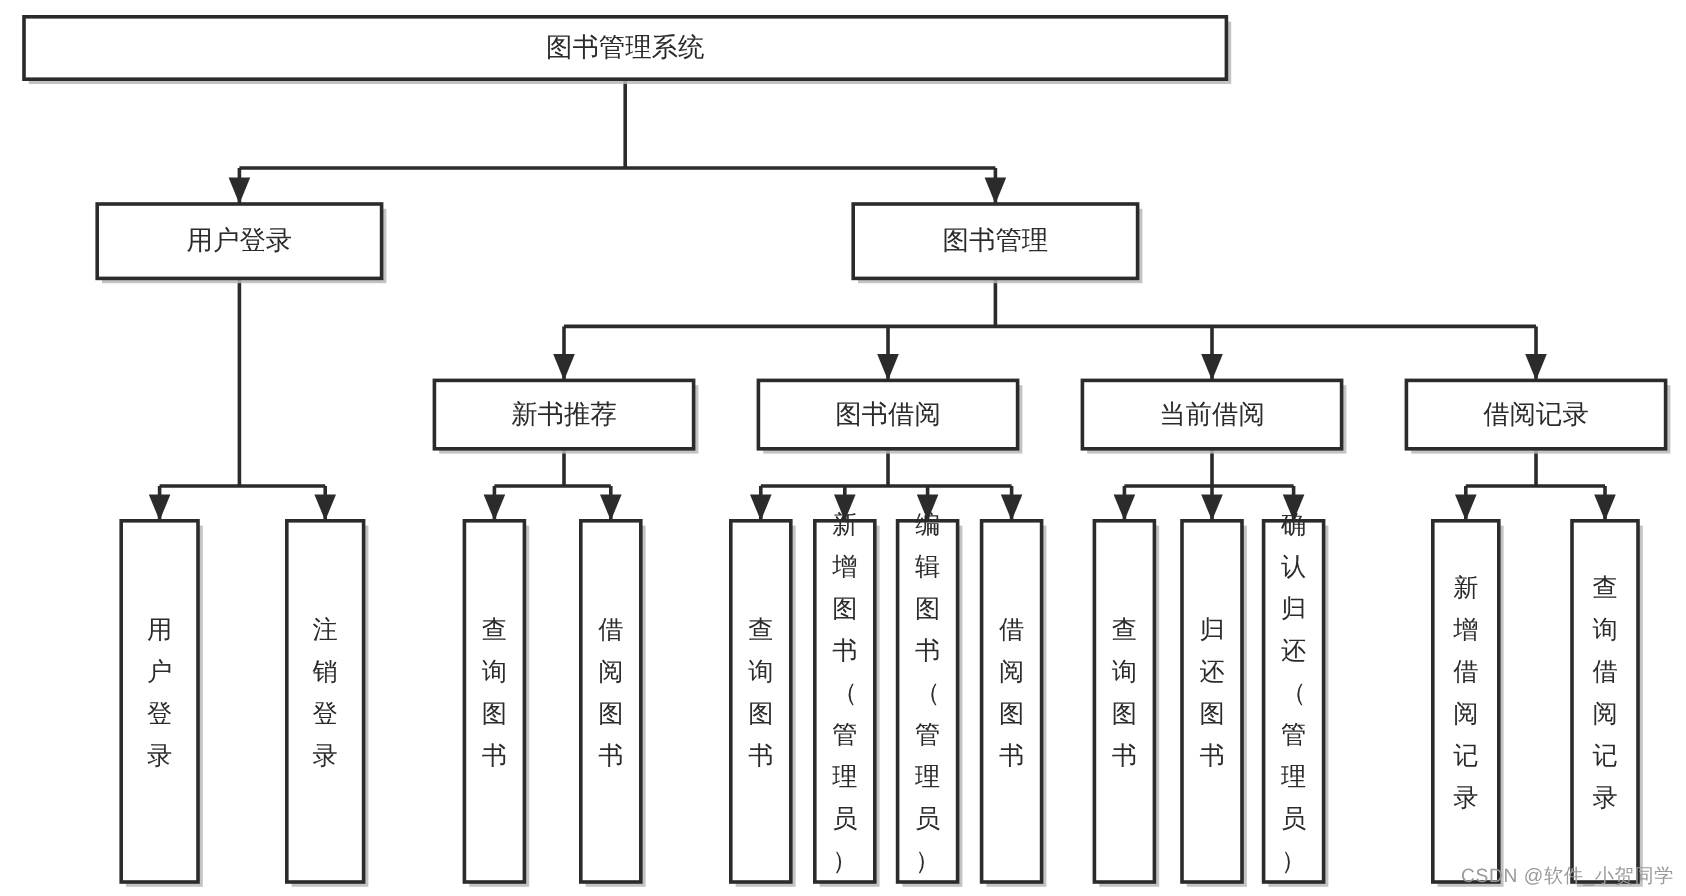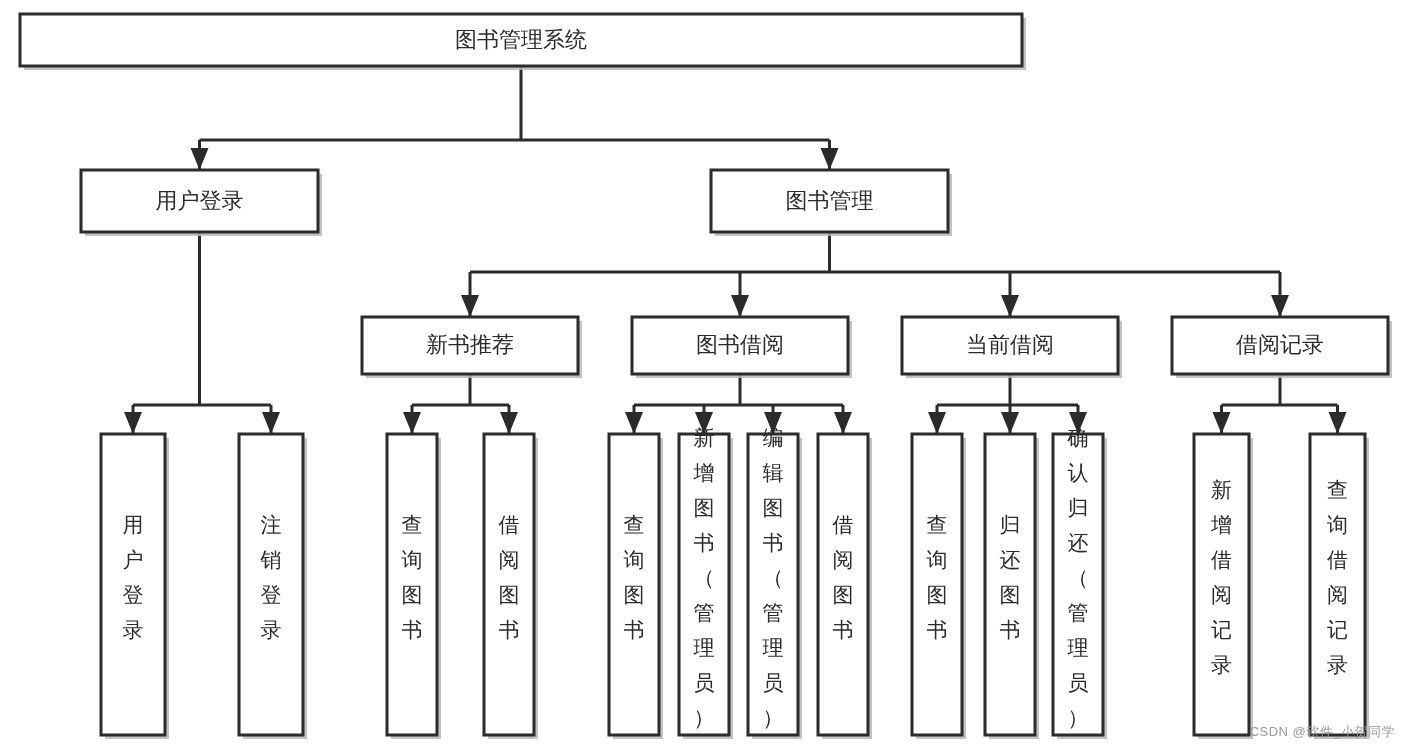--- a/index.html
+++ b/index.html
@@ -61,21 +61,21 @@
     font-family: "Liberation Sans", "DejaVu Sans", sans-serif;
     font-size: 21px;
     fill: #2b2b2b;
     text-anchor: middle;
   }
   .watermark {
     position: absolute;
     right: 10px;
     bottom: 6px;
     font-family: "Liberation Sans", "DejaVu Sans", sans-serif;
-    font-size: 13px;
+    font-size: 16px;
     color: #9a9a9a;
     letter-spacing: 0.5px;
     user-select: none;
     white-space: nowrap;
   }
 </style>
 </head>
 <body>
 
 <div id="diagram-root">

